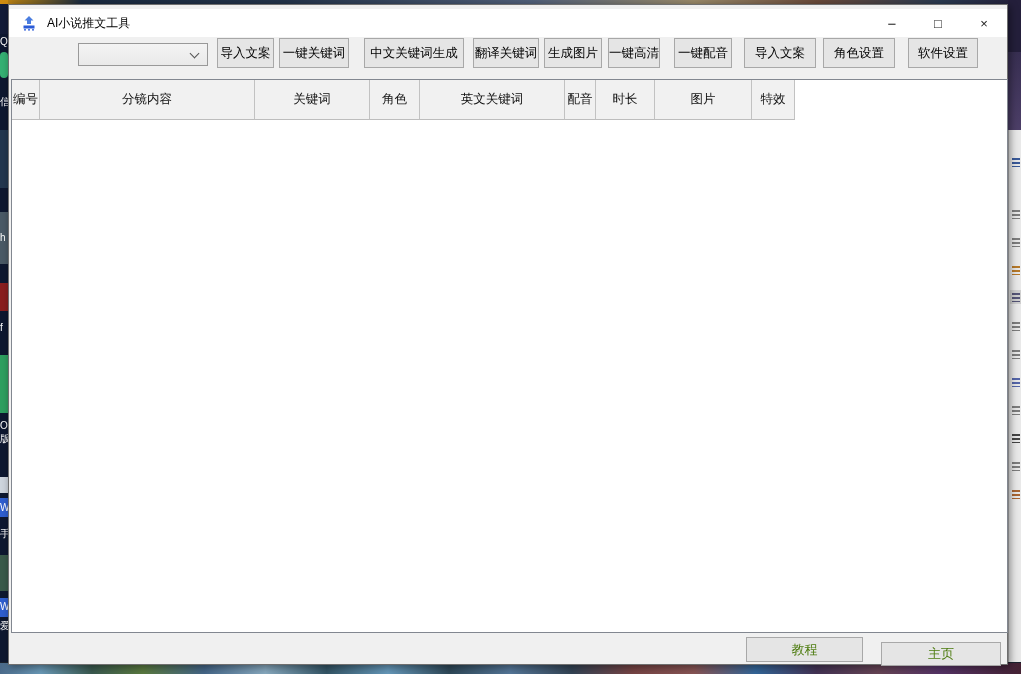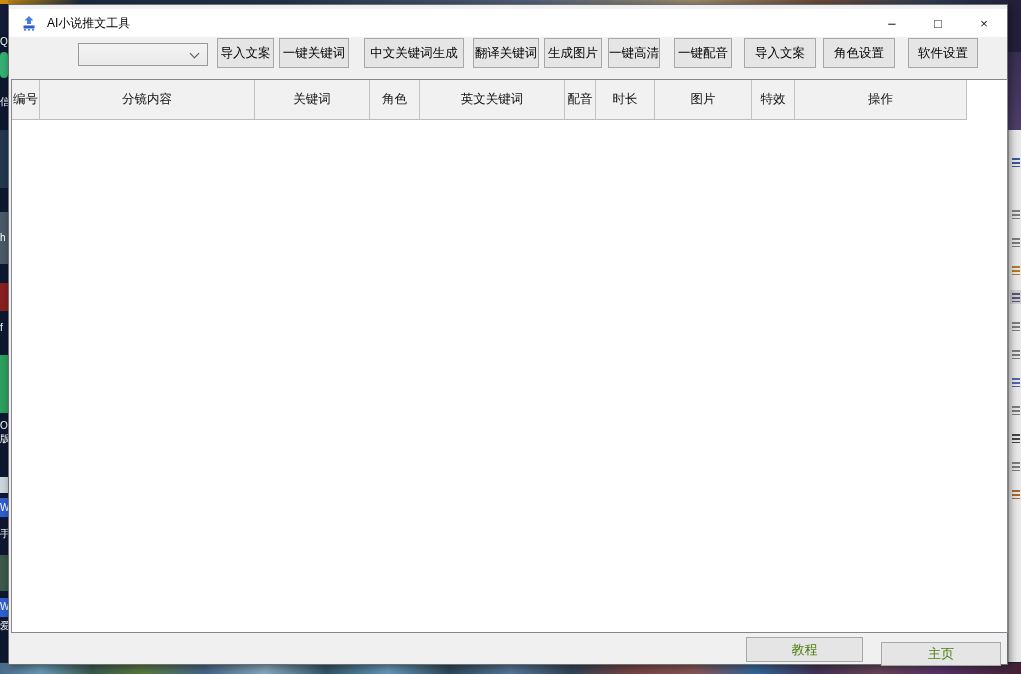--- a/index.html
+++ b/index.html
@@ -195,21 +195,20 @@
     <div class="thead">
       <div class="hc c0">编号</div>
       <div class="hc c1">分镜内容</div>
       <div class="hc c2">关键词</div>
       <div class="hc c3">角色</div>
       <div class="hc c4">英文关键词</div>
       <div class="hc c5">配音</div>
       <div class="hc c6">时长</div>
       <div class="hc c7">图片</div>
       <div class="hc c8">特效</div>
-      <div class="hc c9">操作</div>
       <div class="hspacer"></div>
     </div>
     <div class="tbody"></div>
   </div>
 
   <button class="ft-btn ft-tutorial">教程</button>
   <button class="ft-btn ft-home">主页</button>
 
 </div>
 

